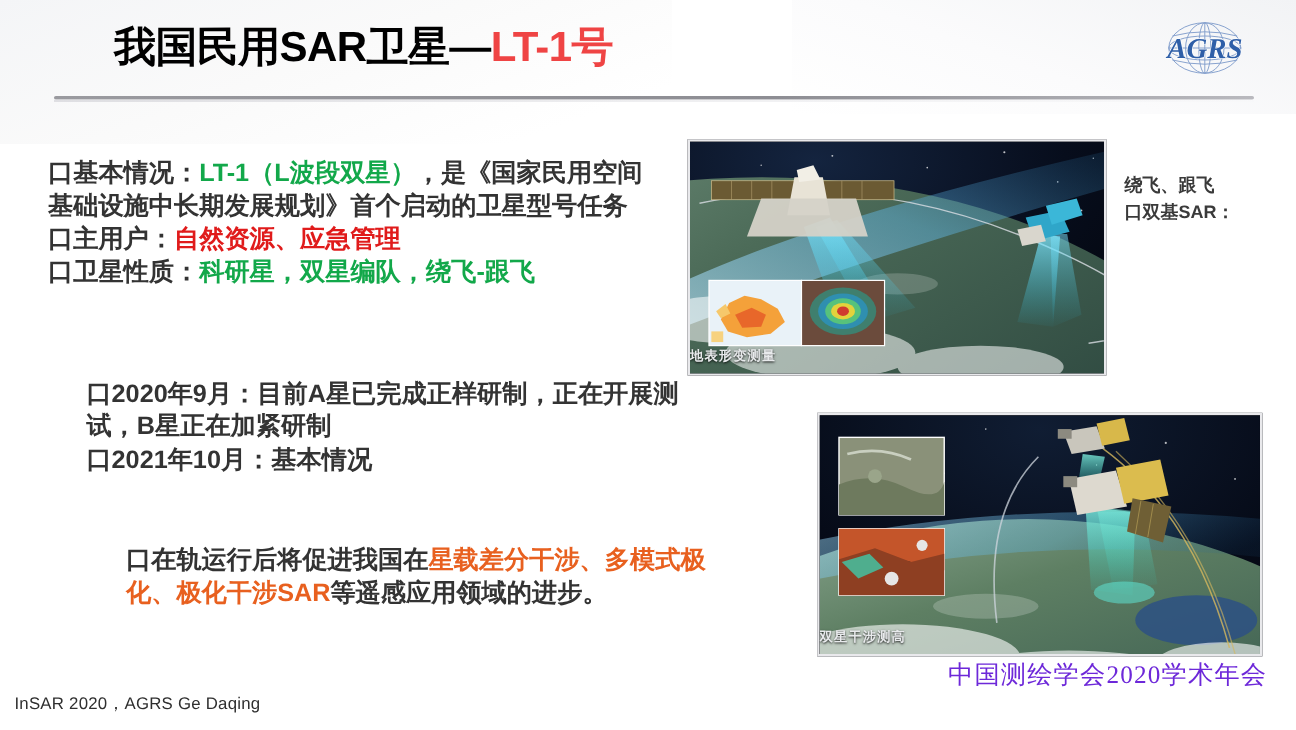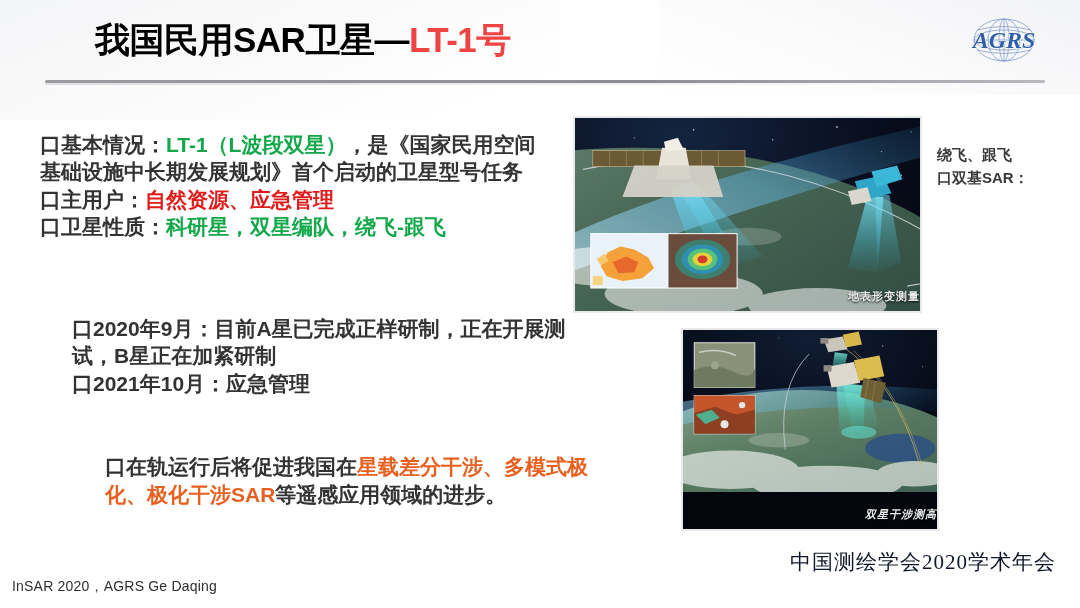--- a/index.html
+++ b/index.html
@@ -67,40 +67,40 @@
 
   
   #label-bistatic {
     position:absolute; left:937px; top:144px; width:140px;
     font-size:15px; font-weight:bold; color:#3a3a3a; line-height:1.5;
   }
 
   
   .figure { position:absolute; border:2px solid #e9e9ec; background:#04060d; overflow:hidden; }
   .figure .cap {
-    position:absolute; left:0; right:0; bottom:7px; text-align:right;
+    position:absolute; left:0; right:0; bottom:7px; text-align:left;
     color:#e8eaec; font-size:11px; font-weight:bold; letter-spacing:1px;
     text-shadow:0 1px 2px rgba(0,0,0,.9);
   }
   #figure-deformation { left:573px; top:116px; width:349px; height:197px; }
-  #figure-interferometry { left:681px; top:328px; width:258px; height:203px;font-style:italic; }
+  #figure-interferometry { left:681px; top:344px; width:371px; height:203px; }
 
   
   .scene { position:absolute; inset:0; }
 
   
   #footer-left {
     position:absolute; left:12px; top:578px;
     font-size:14px; color:#2f2f2f;
     font-family:"Liberation Sans","DejaVu Sans",sans-serif;
     letter-spacing:.2px;
   }
   #footer-right {
     position:absolute; right:24px; top:548px;
-    font-size:21px; color:#0f172a;
+    font-size:21px; color:#6d28d9;
     font-family:"Liberation Serif","DejaVu Serif",serif;
     letter-spacing:1px;
     margin-left:41px;
   }
 </style>
 </head>
 <body>
 
 <div class="bg-wash"></div>
 <div class="bg-wash-r"></div>
@@ -136,21 +136,21 @@
   <div>
     <span class="d">口</span><span class="d">卫星性质：</span><span class="g">科研星，双星编队，绕飞-跟飞</span>
   </div>
 </div>
 
 <div class="txt-block" id="block-dates">
   <div>
     <span class="d">口</span><span class="d">2020年9月：</span><span class="d">目前A星已完成正样研制，正在开展测试，B星正在加紧研制</span>
   </div>
   <div>
-    <span class="d">口</span><span class="d">2021年10月：</span><span class="d">应急管理</span>
+    <span class="d">口</span><span class="d">2021年10月：</span><span class="d">基本情况</span>
   </div>
 </div>
 
 <div class="txt-block" id="block-future">
   <span class="d">口</span><span class="d">在轨运行后将促进我国在</span><span class="o">星载差分干涉、多模式极化、极化干涉SAR</span><span class="d">等遥感应用领域的进步。</span>
 </div>
 
 <div id="label-bistatic">
   <div>绕飞、跟飞</div>
   <div>口双基SAR：</div>

